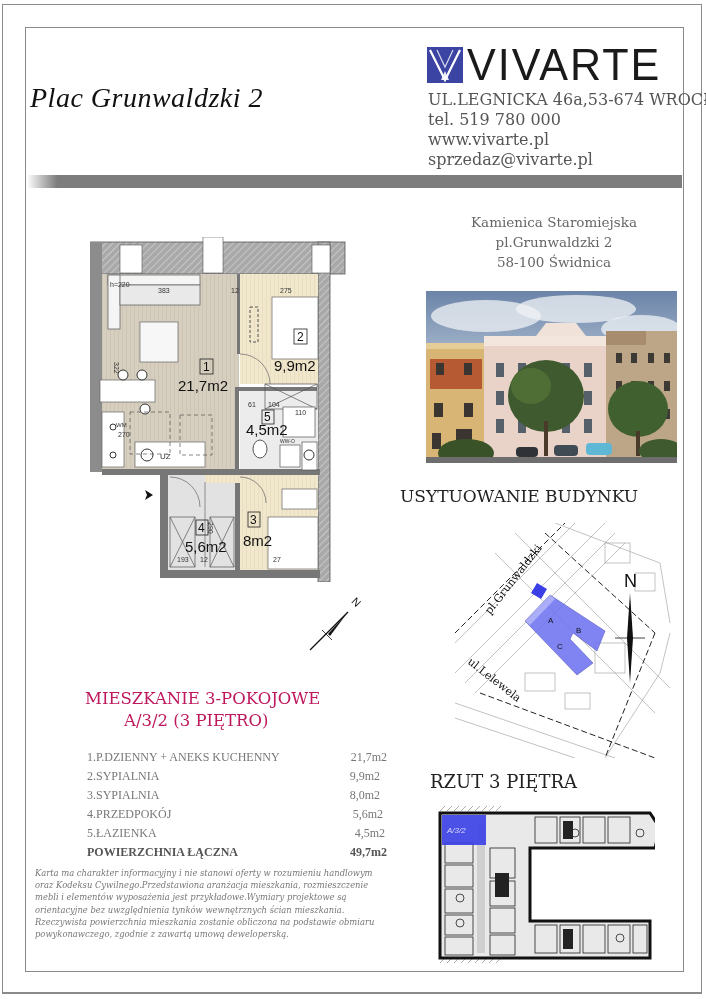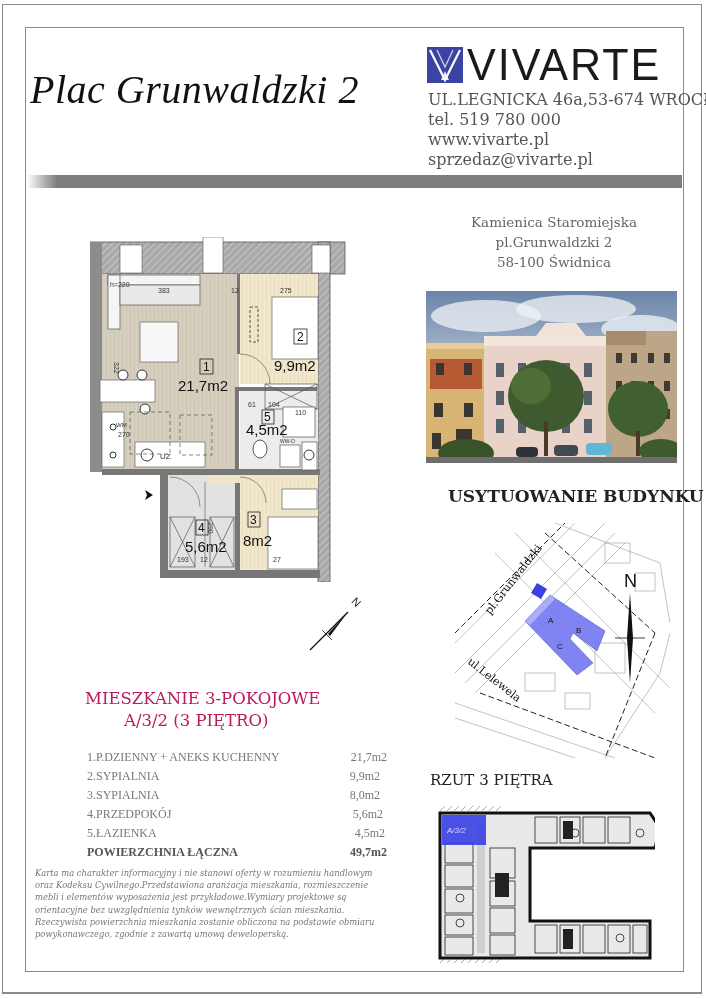--- a/index.html
+++ b/index.html
@@ -1,38 +1,38 @@
 <!DOCTYPE html>
 <html><head>
 <meta charset="utf-8">
 <style>
   html, body { margin: 0; padding: 0; background: #ffffff; }
   body { width: 706px; height: 999px; position: relative; overflow: hidden; font-family: "DejaVu Serif", serif; }
   .outer-frame { position: absolute; left: 2px; top: 4px; width: 700px; height: 990px; border: 1px solid #8a8a8a; border-bottom: 2px solid #8a8a8a; box-sizing: border-box; }
   .inner-frame { position: absolute; left: 25px; top: 27px; width: 659px; height: 945px; border: 1px solid #8a8a8a; box-sizing: border-box; }
   .abs { position: absolute; }
 
-  .title { left: 30px; top: 66px; font-family: "Liberation Serif", serif; font-style: italic; font-size: 40px; color: #111; white-space: nowrap; letter-spacing: 0.5px; }
+  .title { left: 30px; top: 82px; font-family: "Liberation Serif", serif; font-style: italic; font-size: 28px; color: #111; white-space: nowrap; letter-spacing: 0.5px; }
 
   .logo { left: 427px; top: 47px; width: 250px; height: 40px; text-align: center; }
   .logo-mark { position: absolute; left: 0; top: 0; width: 36px; height: 36px; background: #3b44a2; }
   .logo-text { position: absolute; left: 40px; top: -6px; font-family: "Liberation Sans", sans-serif; font-size: 44px; font-weight: 300; color: #1a1a1a; letter-spacing: 2px; line-height: 48px; transform: scaleX(0.98); transform-origin: left; }
 
   .contact { left: 428px; top: 90px; font-family: "DejaVu Serif", serif; font-size: 16px; color: #555; line-height: 20px; }
   .contact div { white-space: nowrap; }
 
   .grey-bar { left: 27px; top: 175px; width: 655px; height: 13px; background: linear-gradient(90deg, #ffffff 0px, #b8b8b8 16px, #7d7d7d 30px, #7d7d7d 100%); }
 
   .address-block { left: 426px; top: 212px; width: 256px; text-align: center; font-family: "DejaVu Serif", serif; font-size: 13.5px; color: #666; line-height: 20px; }
 
   .photo { left: 426px; top: 291px; width: 251px; height: 172px; overflow: hidden; background: #9fb4cf; }
 
   .section-heading { font-family: "DejaVu Serif", serif; font-size: 17px; color: #222; white-space: nowrap; }
-  .usyt { left: 448px; top: 486px; font-weight: bold; }
-  .rzut { left: 430px; top: 771px; font-size: 15px; }
+  .usyt { left: 400px; top: 486px; }
+  .rzut { left: 430px; top: 771px; font-size: 18px; }
 
   .sitemap { left: 455px; top: 523px; width: 220px; height: 235px; overflow: hidden; }
   .floorplan-mini { left: 435px; top: 803px; width: 220px; height: 162px; }
 
   .plan { left: 90px; top: 237px; width: 260px; height: 345px; }
   .compass { left: 300px; top: 590px; width: 70px; height: 70px; }
   .entry-arrow { left: 145px; top: 485px; width: 8px; height: 10px; }
 
   .apt-title { left: 60px; top: 688px; width: 330px; font-family: "DejaVu Serif", serif; font-size: 16.5px; color: #be185d; line-height: 22px; }
   .apt-title .l1 { padding-left: 25px; white-space: nowrap; }

